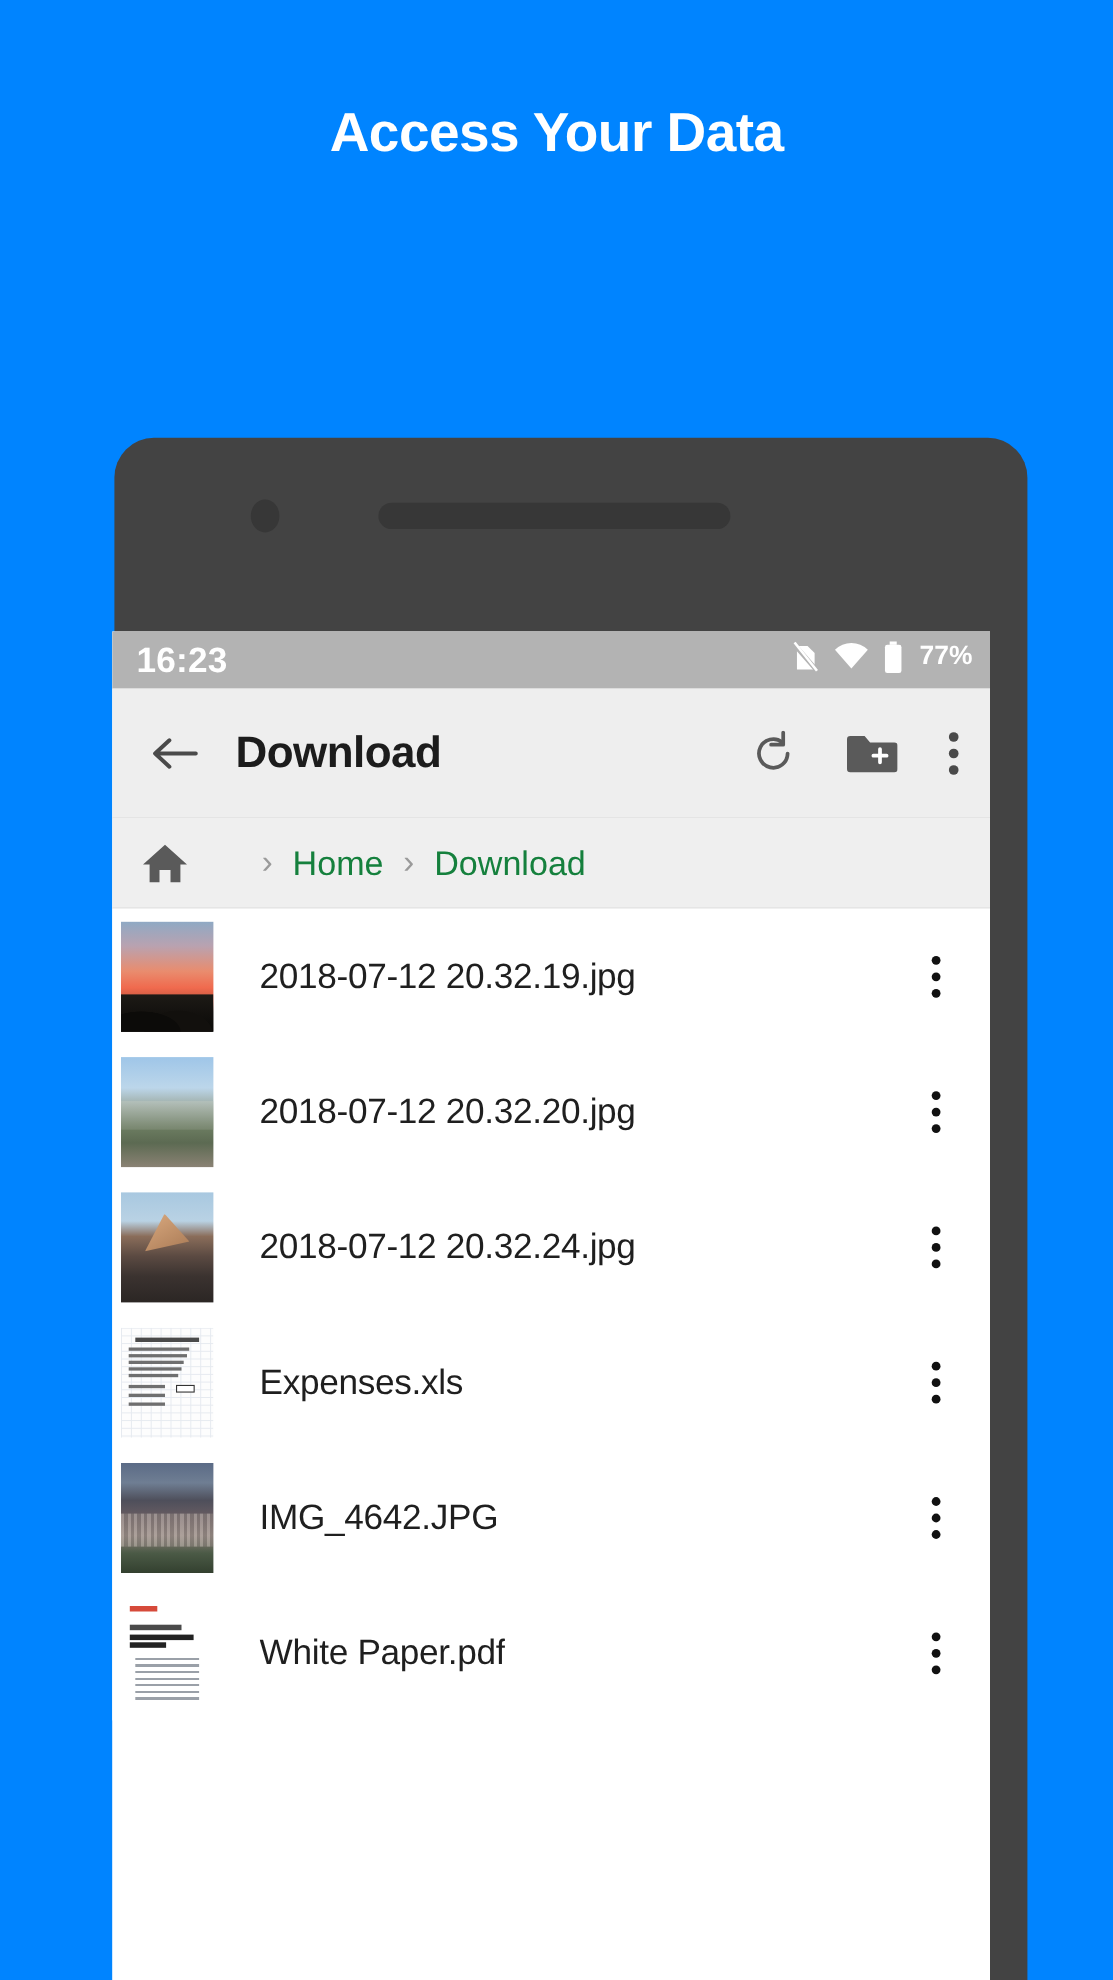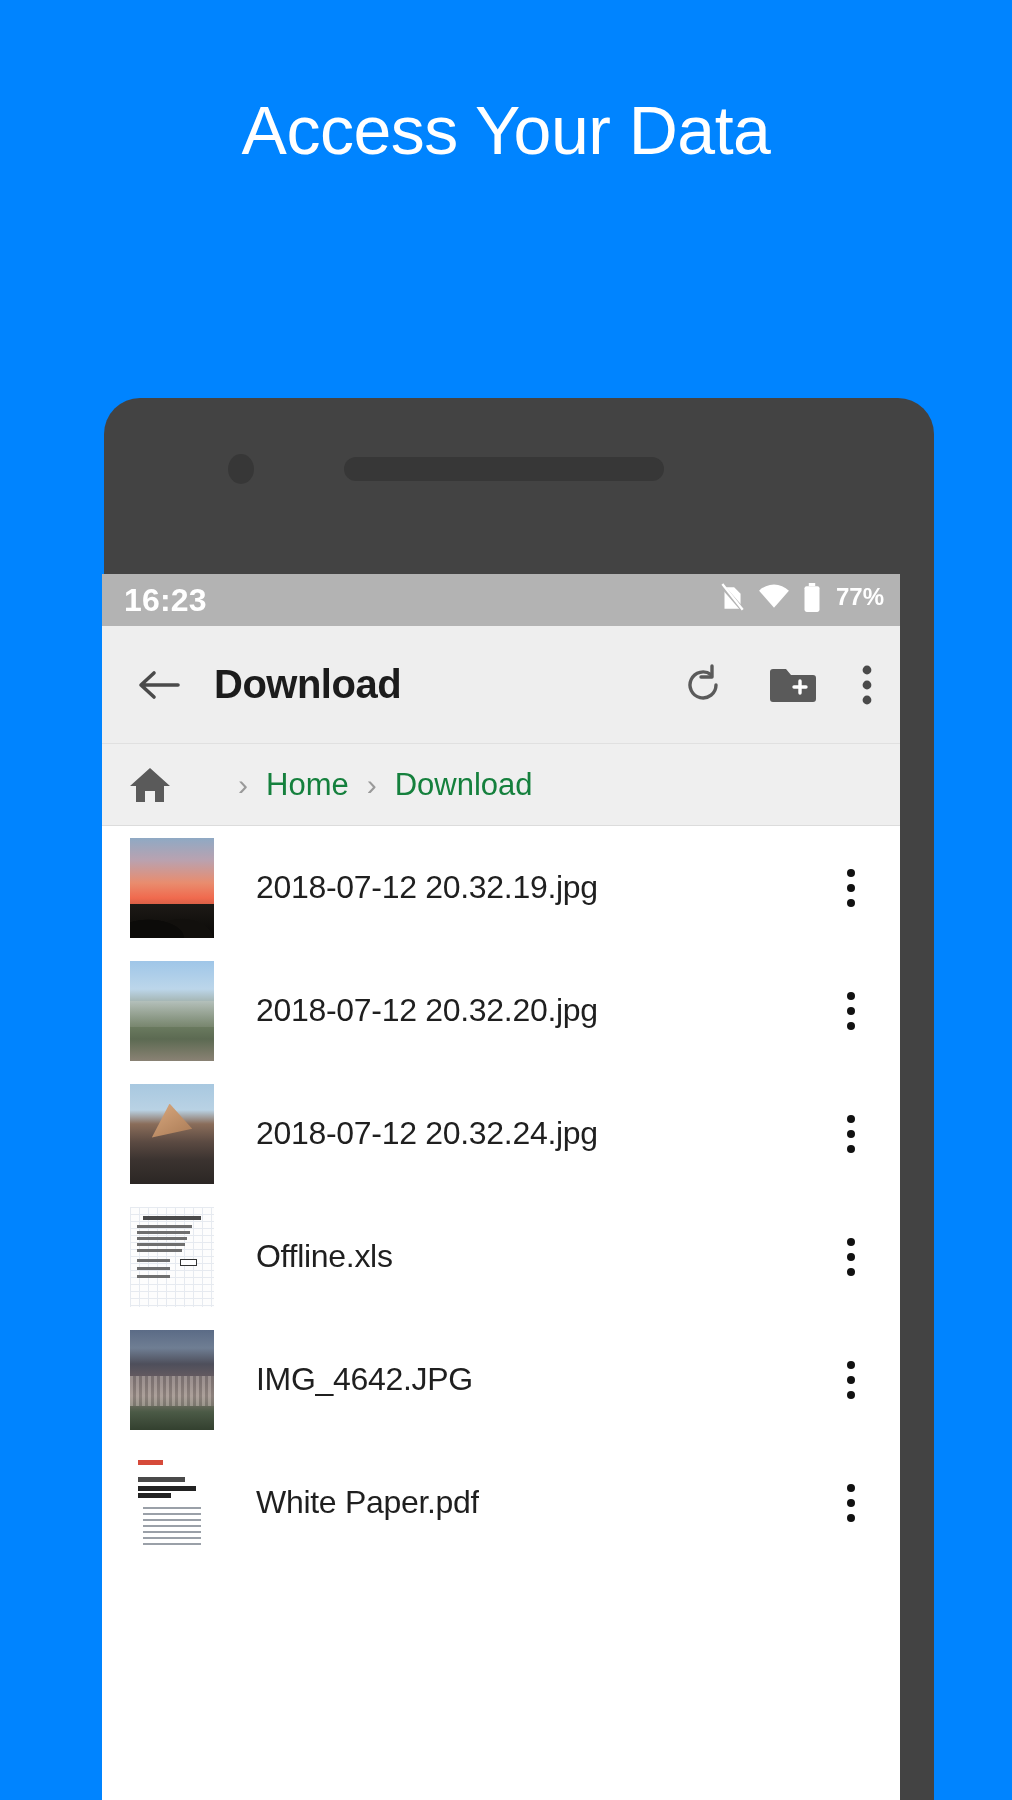--- a/index.html
+++ b/index.html
@@ -10,22 +10,22 @@
     position:relative;
     overflow:hidden;
   }
 
   
   .headline {
     position:absolute;
     left:0; top:92px; width:1012px;
     text-align:center;
     color:#ffffff;
-    font-size:68px;
-    font-weight:normal;
+    font-size:50px;
+    font-weight:bold;
     line-height:1.12;
     letter-spacing:-0.5px;
   }
 
   
   .phone {
     position:absolute;
     left:104px; top:398px;
     width:830px; height:1430px;
     background:#434343;
@@ -87,21 +87,21 @@
   }
   .crumb-home { margin-right:48px; display:flex; align-items:center; }
   .crumb-sep { color:#9a9a9a; font-size:30px; margin:0 18px; line-height:1; }
   .crumb-txt { font-size:31px; color:#15803d; }
 
   
   .list { background:#ffffff; }
   .row {
     display:flex; align-items:center;
     height:123px;
-    padding:0 26px 0 28px;
+    padding:0 26px 0 8px;
     position:relative;
   }
   .thumb {
     width:84px; height:100px;
     flex:none;
     background:#e8e8e8;
     position:relative;
     overflow:hidden;
   }
   .fname {
@@ -297,21 +297,21 @@
             <div class="bar" style="top:18%;width:66%"></div>
             <div class="bar" style="top:24%;width:63%"></div>
             <div class="bar" style="top:30%;width:60%"></div>
             <div class="bar" style="top:36%;width:57%"></div>
             <div class="bar" style="top:42%;width:54%"></div>
             <div class="bx"></div>
             <div class="bar" style="top:52%;width:40%"></div>
             <div class="bar" style="top:60%;width:40%"></div>
             <div class="bar" style="top:68%;width:40%"></div>
           </div>
-          <div class="fname">Offline.xls</div>
+          <div class="fname">Expenses.xls</div>
           <div class="row-menu">
             <i></i>
             <i></i>
             <i></i>
           </div>
         </div>
         <div class="row">
           <div class="thumb t-city"></div>
           <div class="fname">IMG_4642.JPG</div>
           <div class="row-menu">

